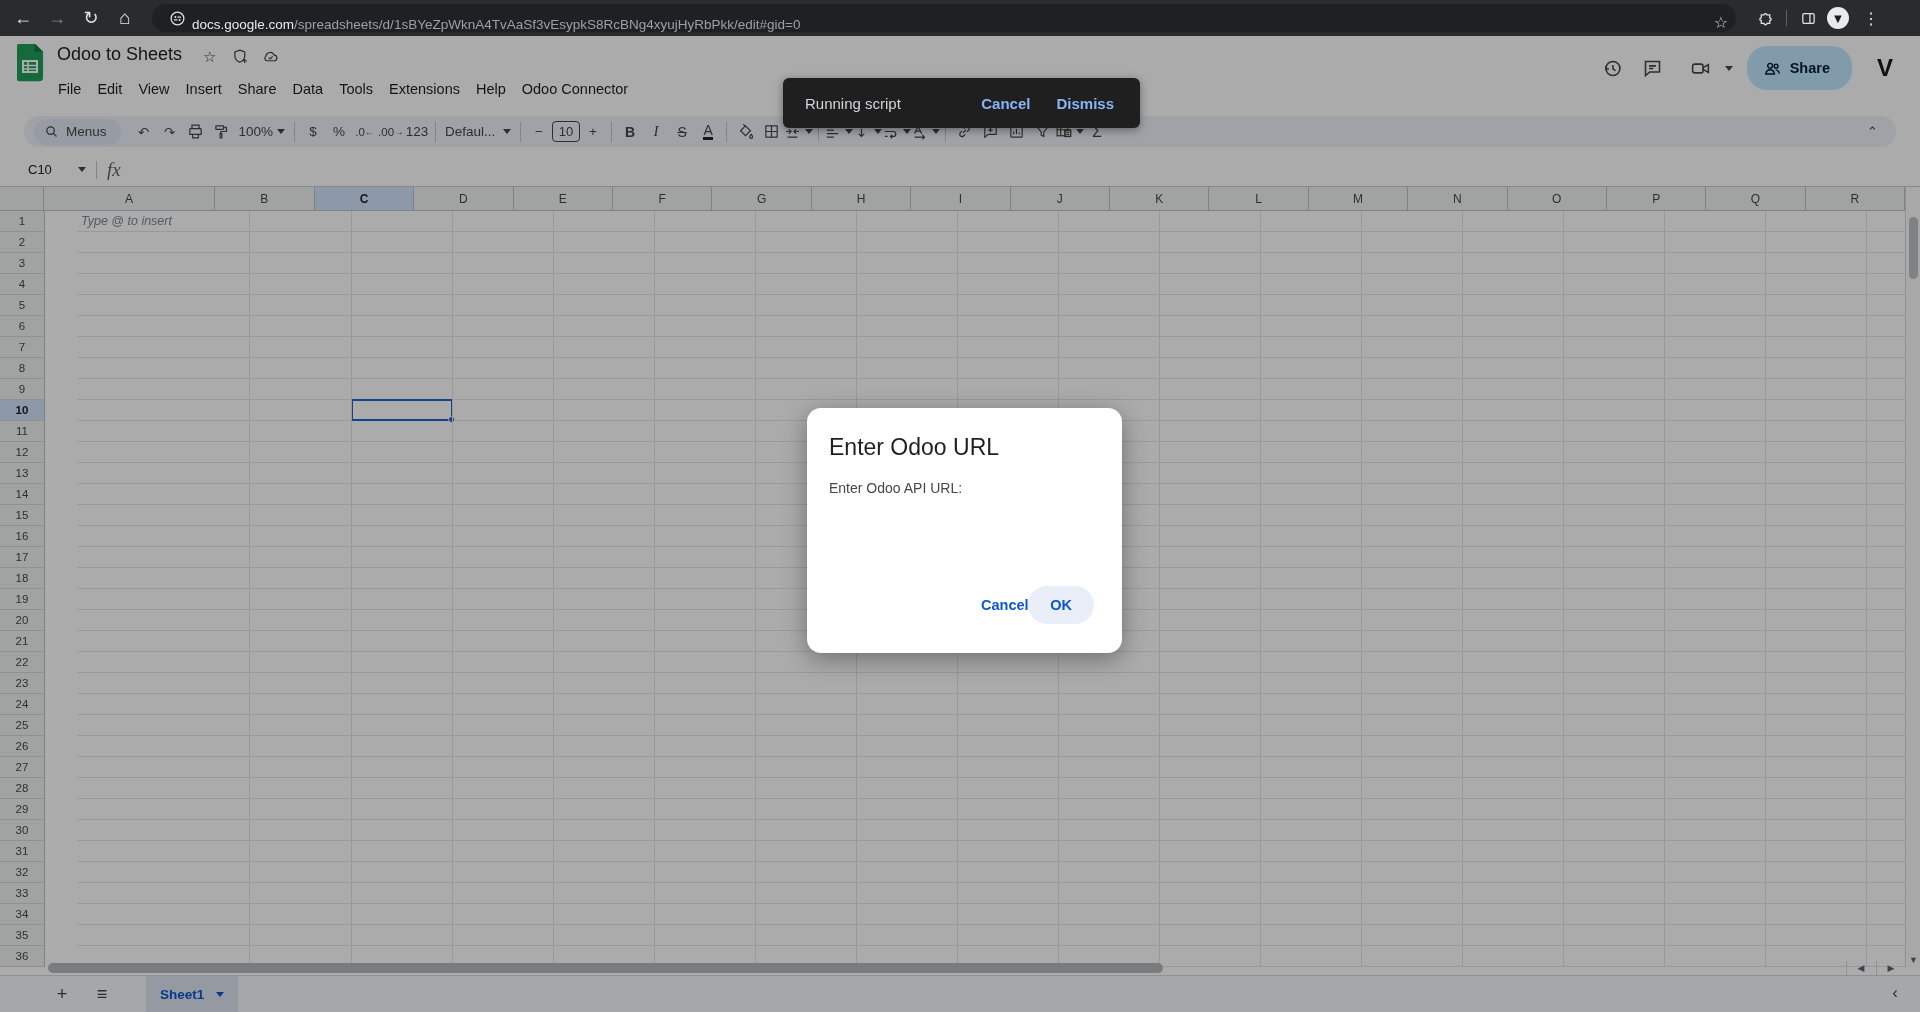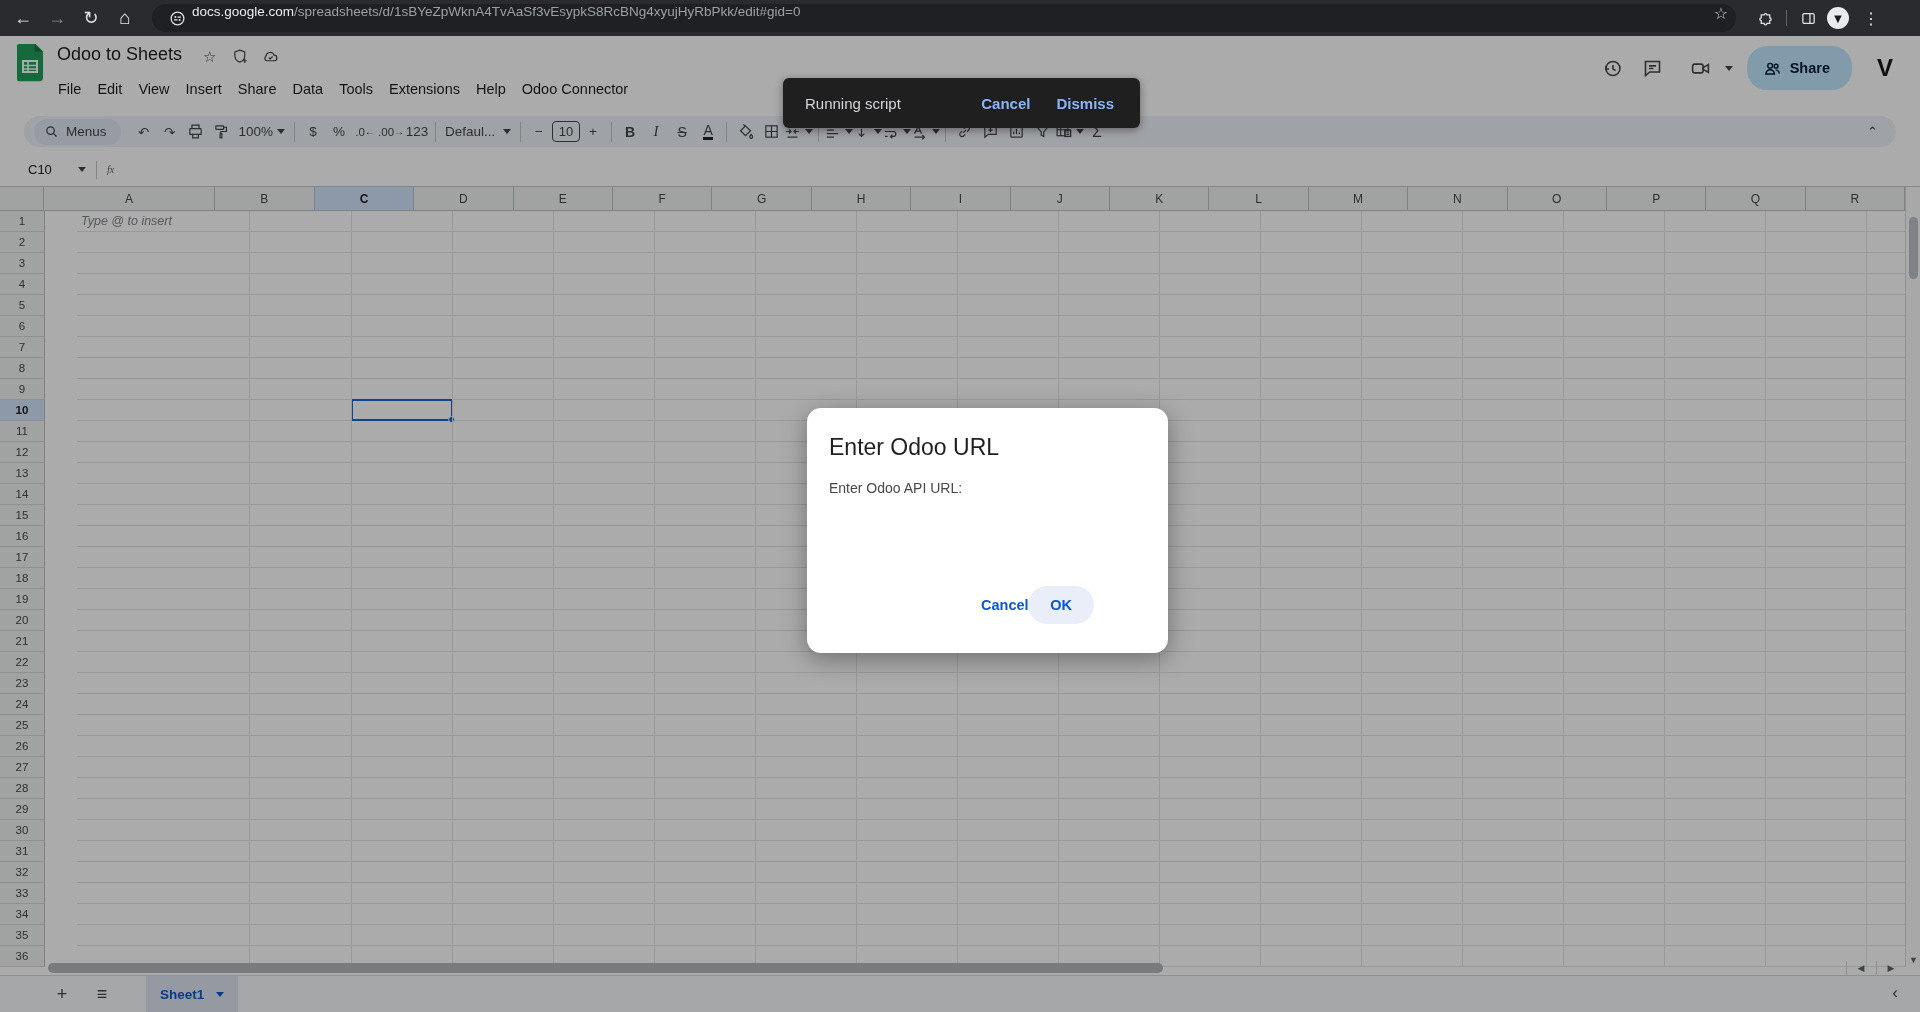--- a/index.html
+++ b/index.html
@@ -6,21 +6,21 @@
   html,body { width:1920px; height:1012px; overflow:hidden; background:#fff;
               font-family:"Liberation Sans", sans-serif; }
 
   
   #browser-bar { position:absolute; top:0; left:0; width:1920px; height:36px;
                  background:#2a2b2e; display:flex; align-items:center; z-index:100; }
   .nav-btn { width:34px; height:30px; display:flex; align-items:center; justify-content:center;
              color:#dfe1e5; font-size:18px; cursor:pointer; }
   .nav-btn.disabled { color:#808387; }
   #url-pill { height:28px; flex:0 0 1584px; margin-left:10px; background:#1f2023;
-              border-radius:14px; display:flex; align-items:flex-start; padding:0 10px;
+              border-radius:14px; display:flex; align-items:flex-end; padding:0 10px;
               color:#9aa0a6; font-size:13.5px; position:relative; }
   #url-text { white-space:nowrap; overflow:hidden; }
   #url-text .host { color:#e8eaed; }
   #url-text .path { color:#9aa0a6; }
   .chrome-ic { width:30px; height:28px; display:flex; align-items:center; justify-content:center;
                color:#dfe1e5; }
   .chrome-ic svg { width:17px; height:17px; stroke:#dfe1e5; fill:none; stroke-width:1.8; }
   #bookmark-star { position:absolute; right:8px; color:#cfd2d6; font-size:16px; }
   .bar-divider { width:1px; height:16px; background:#5f6368; margin:0 6px; }
   #brave-avatar { width:22px; height:22px; border-radius:50%; background:#e8eaed;
@@ -69,21 +69,21 @@
   .sm { font-size:11.5px; }
   #toolbar-collapse { position:absolute; right:18px; color:#444746; font-size:13px; }
 
   
   #formula-bar { position:absolute; left:0; top:117px; width:1920px; height:34px; background:#fff;
                  border-bottom:1px solid #c7cacd; display:flex; align-items:center; }
   #name-box { width:86px; padding-left:28px; font-size:13px; color:#202124; display:flex;
               align-items:center; justify-content:space-between; }
   #name-box .caret { border-top-color:#444746; }
   #fx-divider { width:1px; height:18px; background:#c4c7c5; margin:0 10px; }
-  #fx-label { font-style:italic; font-family:"Liberation Serif",serif; color:#5f6368; font-size:10px; }
+  #fx-label { font-style:italic; font-family:"Liberation Serif",serif; color:#5f6368; font-size:19px; }
 
   
   #grid-area { position:absolute; left:0; top:151px; width:1905px; height:780px; background:#fff;
                overflow:hidden; }
   #col-headers { display:flex; height:24px; }
   .col-h { height:24px; background:#f1f3f4; border-right:1px solid #bdc1c6;
            border-bottom:1px solid #bdc1c6; display:flex; align-items:center; justify-content:center;
            font-size:12px; color:#444746; }
   .col-h.corner { background:#f1f3f4; }
   .col-h.sel { background:#d3e3fd; color:#202124; font-weight:bold; }
@@ -130,21 +130,21 @@
                  background:rgba(0,0,0,0.33); z-index:40; }
 
   
   #toast { position:absolute; left:783px; top:78px; width:357px; height:50px; background:#1f1f1f;
            border-radius:6px; display:flex; align-items:center; z-index:60;
            box-shadow:0 2px 8px rgba(0,0,0,0.4); }
   #toast-msg { color:#d3d5d9; font-size:15px; margin-left:22px; flex:1; }
   .toast-btn { color:#8ab4f8; font-size:15px; font-weight:bold; margin-right:26px; cursor:pointer; }
 
   
-  #dialog { position:absolute; left:807px; top:408px; width:361px; height:245px; background:#fff;
+  #dialog { position:absolute; left:807px; top:408px; width:315px; height:245px; background:#fff;
             border-radius:14px; z-index:70; box-shadow:0 6px 24px rgba(0,0,0,0.35); }
   #dialog-title { position:absolute; left:22px; top:26px; font-size:23px; color:#1f1f1f; }
   #dialog-label { position:absolute; left:22px; top:72px; font-size:14px; color:#474747; }
   #dialog-input { position:absolute; left:20px; top:95px; width:275px; height:52px;
                   border:1px solid #747775; border-radius:8px; font-size:16.5px; color:#1f1f1f;
                   padding:0 16px; font-family:"Liberation Sans",sans-serif; background:#fff; }
   #dialog-cancel { position:absolute; left:160px; top:178px; height:38px; padding:0 14px;
                    display:flex; align-items:center; color:#0b57d0; font-weight:bold;
                    font-size:14.5px; cursor:pointer; }
   #dialog-ok { position:absolute; left:221px; top:178px; width:66px; height:38px; border-radius:19px;

